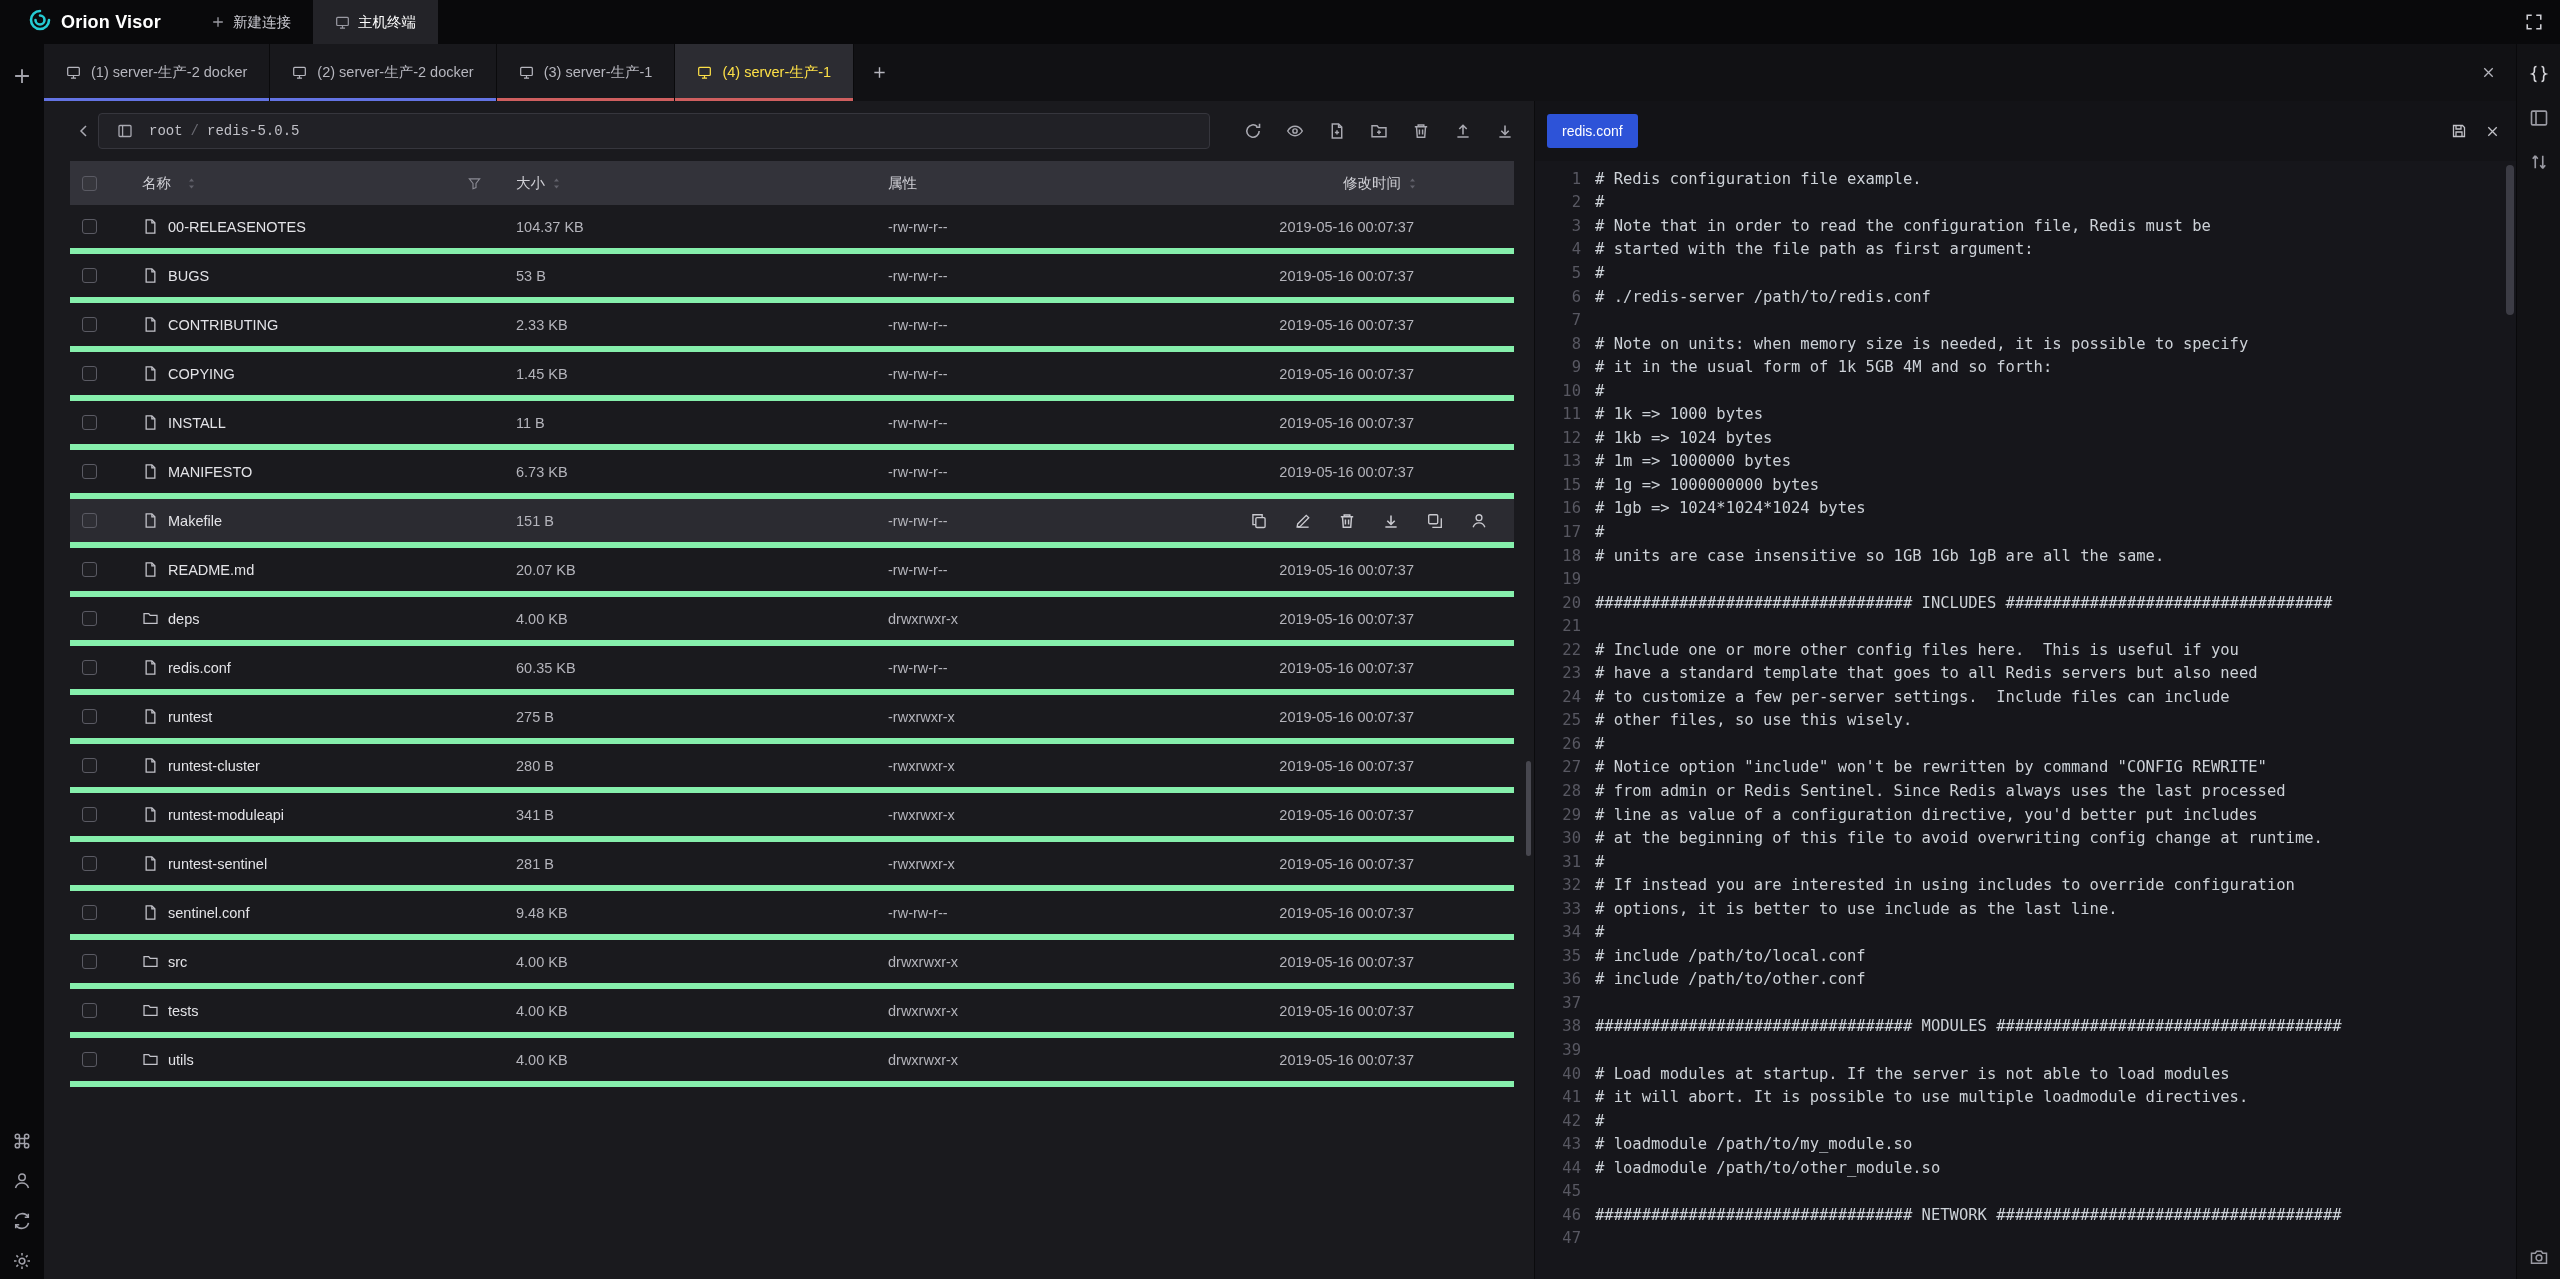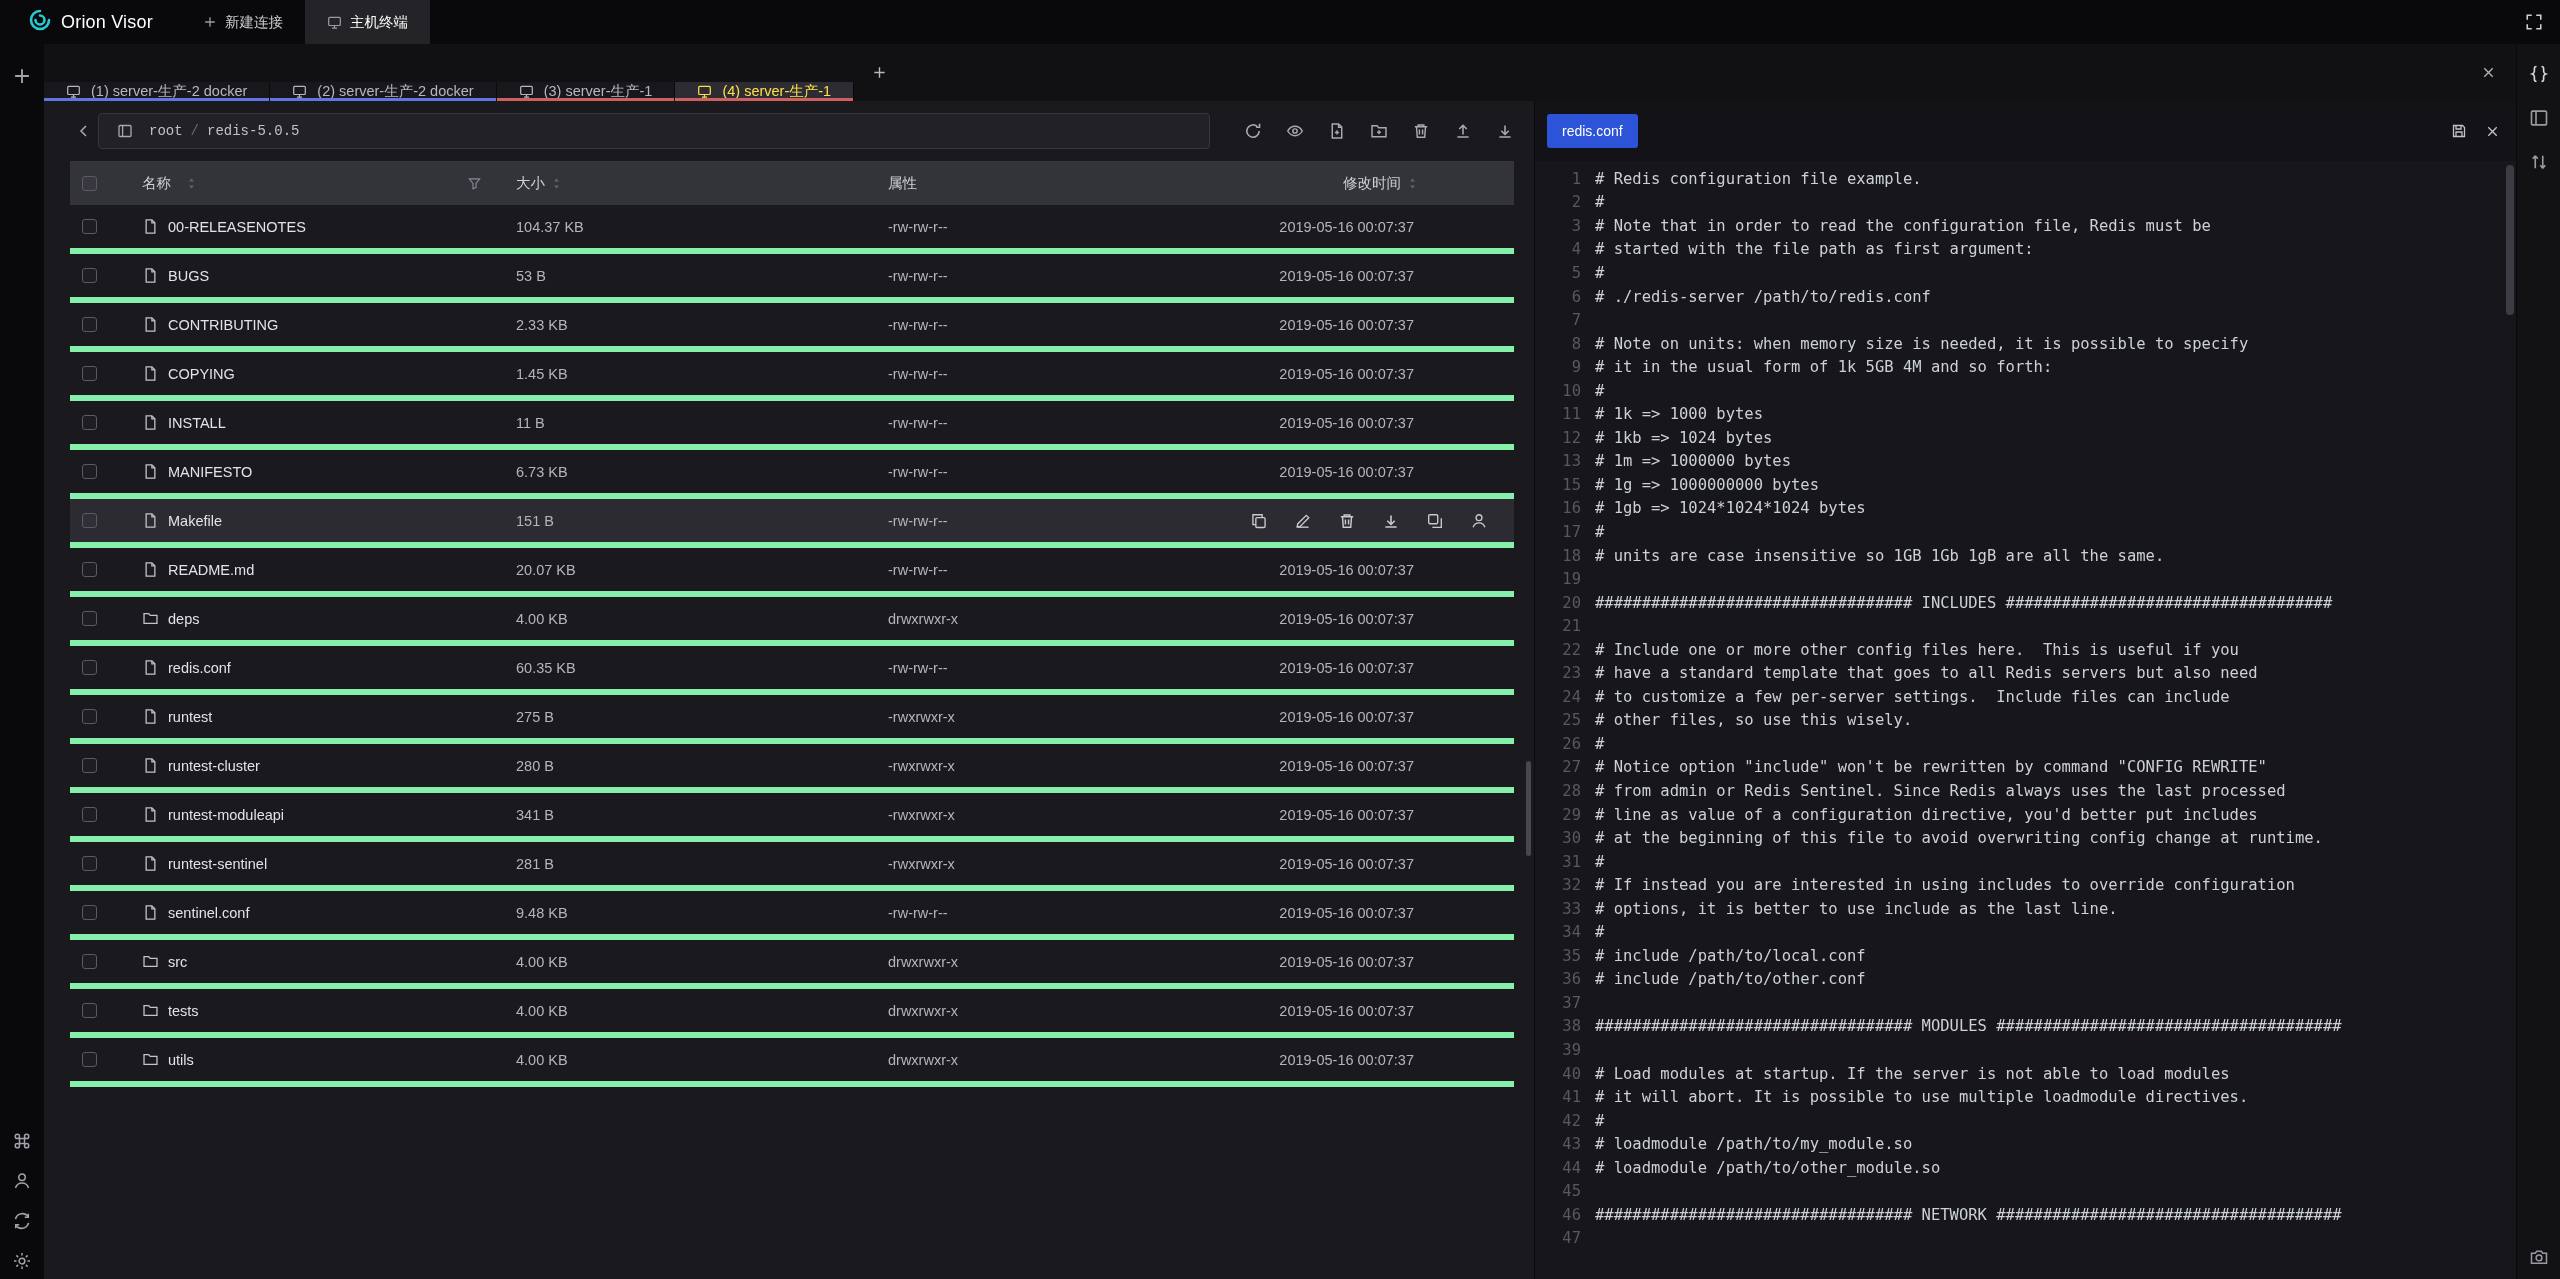--- a/index.html
+++ b/index.html
@@ -4,21 +4,21 @@
 <style>
   * { margin:0; padding:0; box-sizing:border-box; }
   html,body { width:2560px; height:1279px; overflow:hidden; background:#101013;
     font-family:"Liberation Sans","DejaVu Sans",sans-serif; }
   .app { width:2560px; height:1279px; display:flex; flex-direction:column; }
 
   
   .topbar { flex:0 0 44px; background:#09090b; display:flex; align-items:center; }
   .logo { display:flex; align-items:center; gap:9px; padding:0 28px 0 28px; }
   .logo svg { width:24px; height:24px; }
-  .logo-text { color:#ffffff; font-size:18px; font-weight:normal; letter-spacing:.2px; }
+  .logo-text { color:#ffffff; font-size:18px; font-weight:bold; letter-spacing:.2px; }
   .topbar-btn { display:flex; align-items:center; gap:8px; color:#c9c9d0; font-size:14.5px;
     padding:0 22px; height:44px; cursor:pointer; }
   .topbar-btn.active { background:#232328; color:#ffffff; }
   .topbar-spacer { flex:1; }
   .icon-btn { display:flex; align-items:center; justify-content:center; color:#9a9aa3; cursor:pointer; }
   .icon-btn svg { width:18px; height:18px; }
   .i14 svg { width:14px; height:14px; }
   .i15 svg { width:15px; height:15px; }
   .i16 svg { width:16px; height:16px; }
   .i20 svg { width:20px; height:20px; }
@@ -29,21 +29,21 @@
   .left-rail { flex:0 0 44px; background:#09090b; display:flex; flex-direction:column;
     align-items:center; padding:22px 0 8px; }
   .rail-bottom { margin-top:auto; display:flex; flex-direction:column; gap:20px; align-items:center; }
   .right-rail { flex:0 0 44px; background:#121215; border-left:1px solid #09090b;
     display:flex; flex-direction:column; align-items:center; padding:20px 0 12px; gap:24px; }
   .right-rail .rail-bottom { gap:0; }
 
   
   .center { flex:1; display:flex; flex-direction:column; min-width:0; }
   .tabstrip { flex:0 0 57px; background:#111114; display:flex; align-items:stretch; }
-  .tabs { display:flex;align-items:flex-end; }
+  .tabs { display:flex; }
   .term-tab { position:relative; display:flex; align-items:center; gap:10px; padding:0 22px;
     background:#18181c; border-right:1px solid #0a0a0c; color:#b6b6be; font-size:14.5px;
     cursor:pointer; white-space:nowrap; }
   .term-tab.active { background:#2c2c32; color:#fde047; }
   .term-tab .icon svg { width:15px; height:15px; }
   .tab-underline { position:absolute; left:0; right:0; bottom:0; height:3px; }
   .newtab { width:50px; color:#b6b6be; }
   .strip-spacer { flex:1; }
   .stripclose { width:56px; color:#b6b6be; }
 

